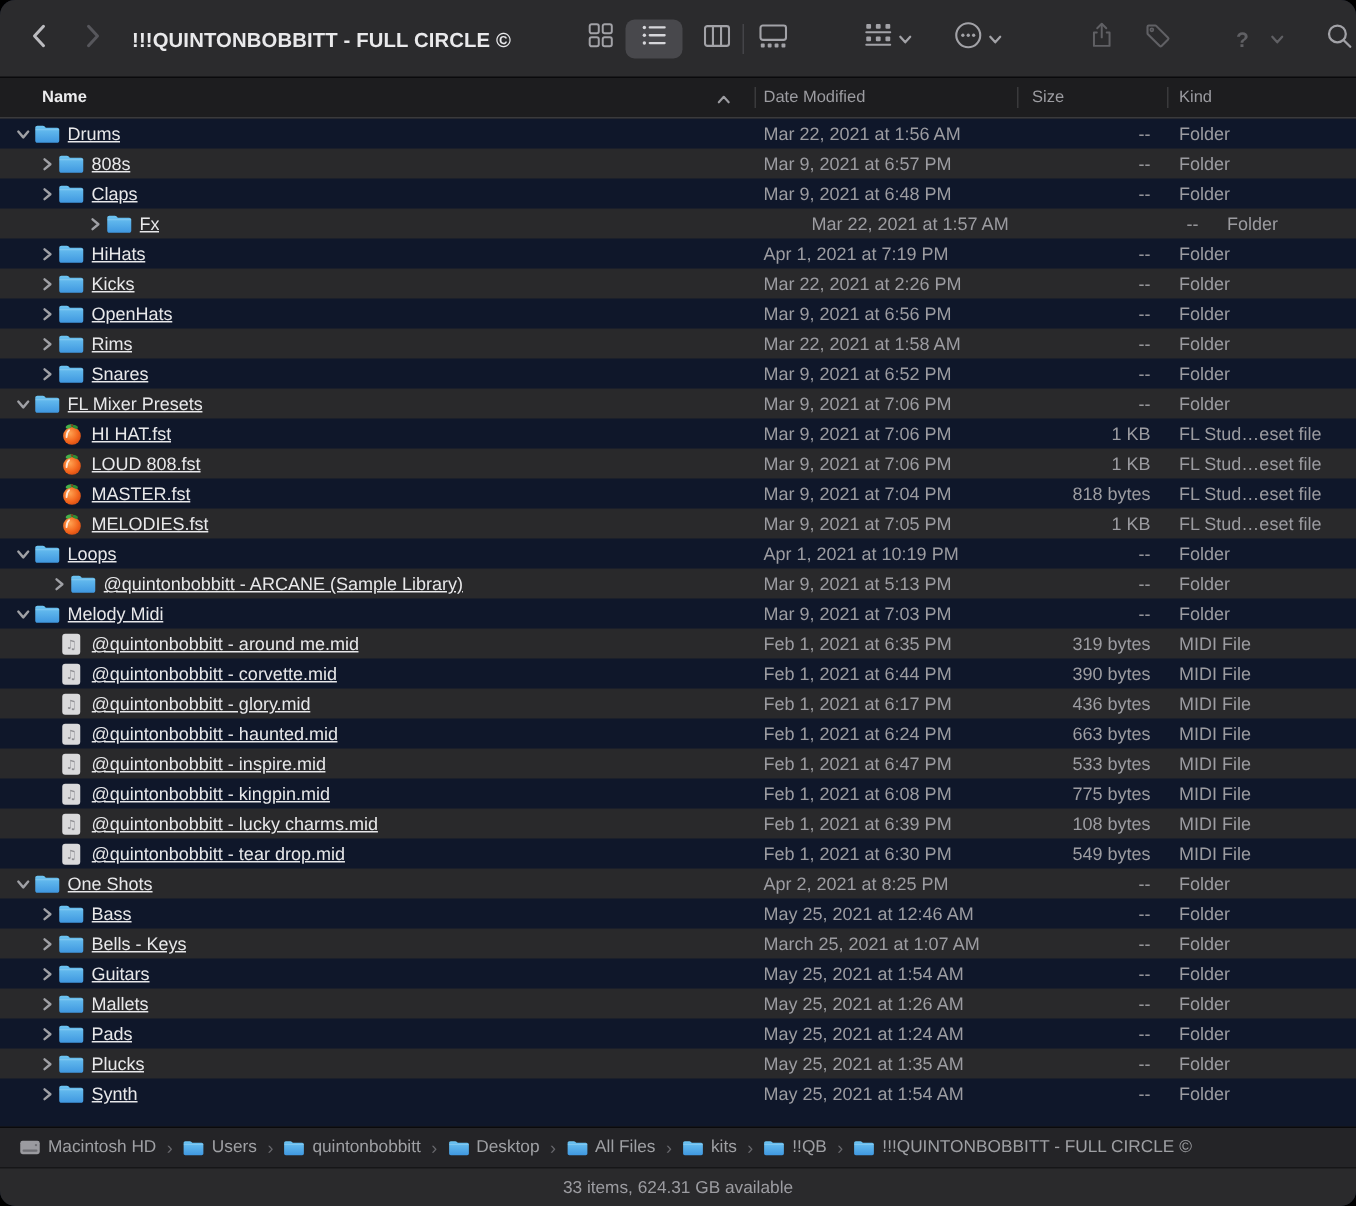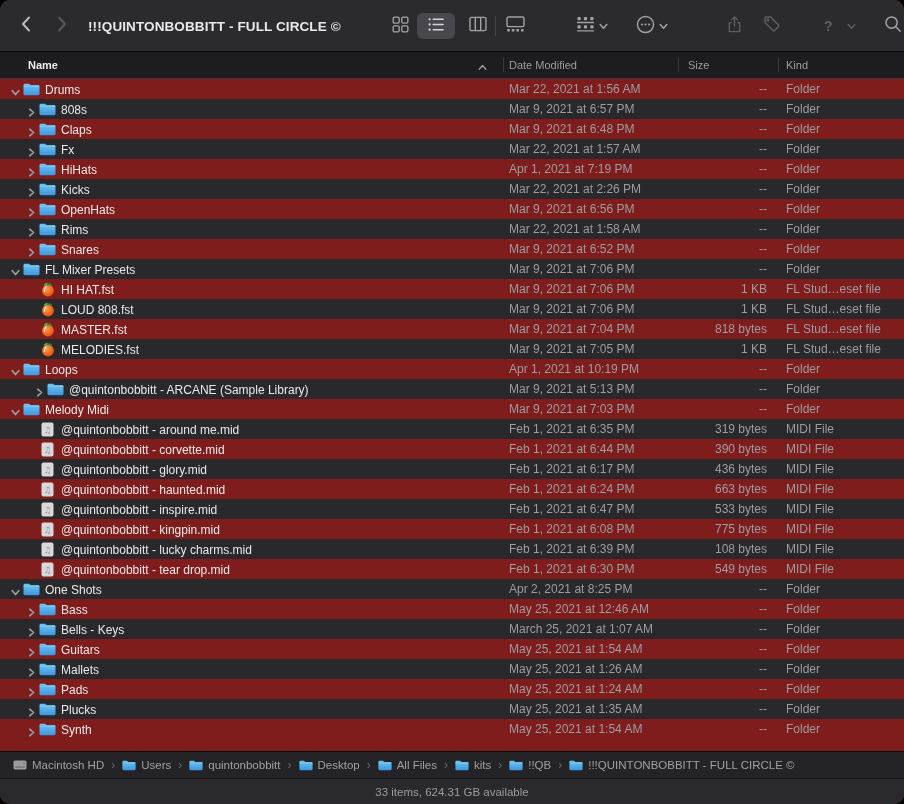--- a/index.html
+++ b/index.html
@@ -3,21 +3,21 @@
 <meta charset="utf-8">
 <style>
   * { margin:0; padding:0; box-sizing:border-box; }
   body {
     background:#000;
     font-family:"Liberation Sans","DejaVu Sans",sans-serif;
     -webkit-font-smoothing:antialiased;
   }
   .window {
     width:904px; height:804px;
-    background:#7f1d1d;
+    background:#0f172a;
     border-radius:10px;
     overflow:hidden;
     display:flex; flex-direction:column;
     position:relative;
   }
   
   .titlebar {
     height:52px; flex:none;
     background:#2b2b2d;
     border-bottom:1px solid #0a0a0c;
@@ -52,21 +52,21 @@
   .h-sep { position:absolute; top:6px; width:1px; height:14px; background:#3a3a3c; }
   
   .list { flex:1; overflow:hidden; }
   .row {
     display:flex; align-items:center;
     height:20px; font-size:12px; color:#e8e8ea;
     white-space:nowrap;
   }
   .row:nth-child(even) { background:#29292b; }
   .cell { overflow:hidden; }
-  .name-cell { width:503px; flex:none; display:flex; align-items:flex-end; }
+  .name-cell { width:503px; flex:none; display:flex; align-items:center;text-decoration:underline; }
   .disclosure { width:15px; flex:none; display:flex; justify-content:center; align-items:center; }
   .disclosure.expanded svg { transform:rotate(90deg); }
   .disclosure.none { visibility:hidden; }
   .file-icon { width:17px; height:16px; flex:none; display:flex; align-items:center; justify-content:center; margin-right:5px; }
   .file-label { overflow:hidden; text-overflow:ellipsis; }
   .date-cell { width:175px; flex:none; padding-left:6px; color:#9c9ca1; }
   .size-cell { width:100px; flex:none; padding-right:11px; text-align:right; color:#9c9ca1; }
   .kind-cell { flex:1; padding-left:8px; color:#9c9ca1; }
   
   .pathbar {
@@ -331,21 +331,21 @@
             </svg>
           </span>
         <span class="file-label">Claps</span>
       </div>
       <div class="cell date-cell">Mar 9, 2021 at 6:48 PM</div>
       <div class="cell size-cell">--</div>
       <div class="cell kind-cell">Folder</div>
     </div>
 
     <div class="row">
-      <div class="cell name-cell" style="padding-left: 24px;">
+      <div class="cell name-cell" style="padding-left: 24px; margin-left: 32px;">
         <span class="disclosure collapsed">
           <svg width="9" height="9" viewBox="0 0 9 9">
               <path d="M2.7 1.2 L6.6 4.5 L2.7 7.8" fill="none" stroke="#9fa0a5" stroke-width="1.6" stroke-linecap="round" stroke-linejoin="round"></path>
             </svg>
         </span>
         <span class="file-icon">
             <svg width="17" height="13" viewBox="0 0 17 13">
               <path d="M0.5 2.2 C0.5 1.4 1.1 0.8 1.9 0.8 H5.6 C6 0.8 6.35 0.95 6.6 1.2 L7.55 2.1 H15.1 C15.9 2.1 16.5 2.7 16.5 3.5 V10.8 C16.5 11.6 15.9 12.2 15.1 12.2 H1.9 C1.1 12.2 0.5 11.6 0.5 10.8 Z" fill="url(#folderGrad)"></path>
               <path d="M0.5 3.2 H16.5 V3.9 H0.5 Z" fill="rgba(255,255,255,0.22)"></path>
             </svg>

